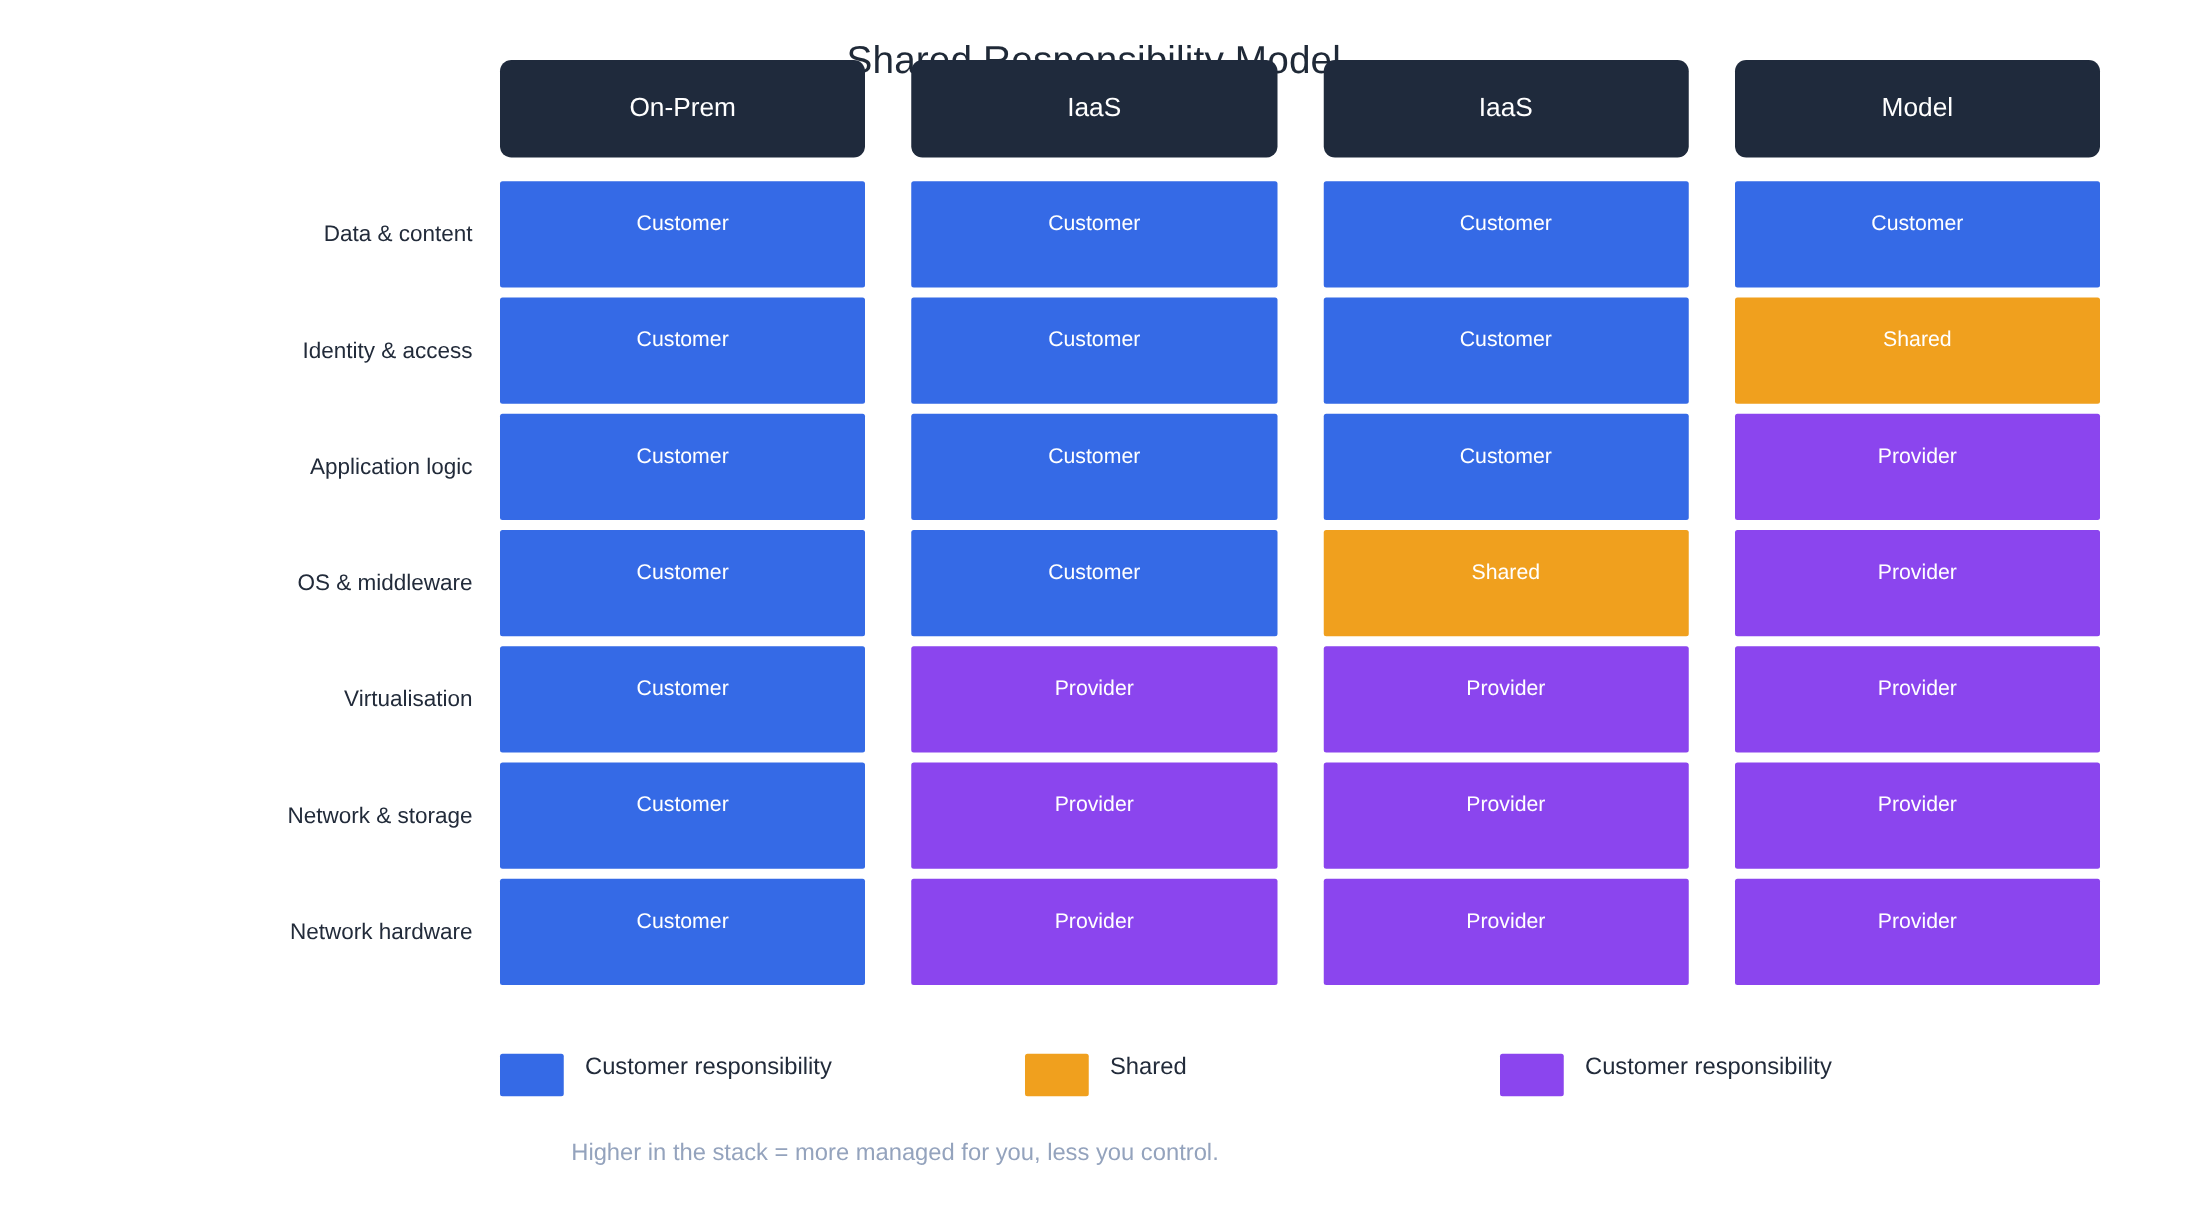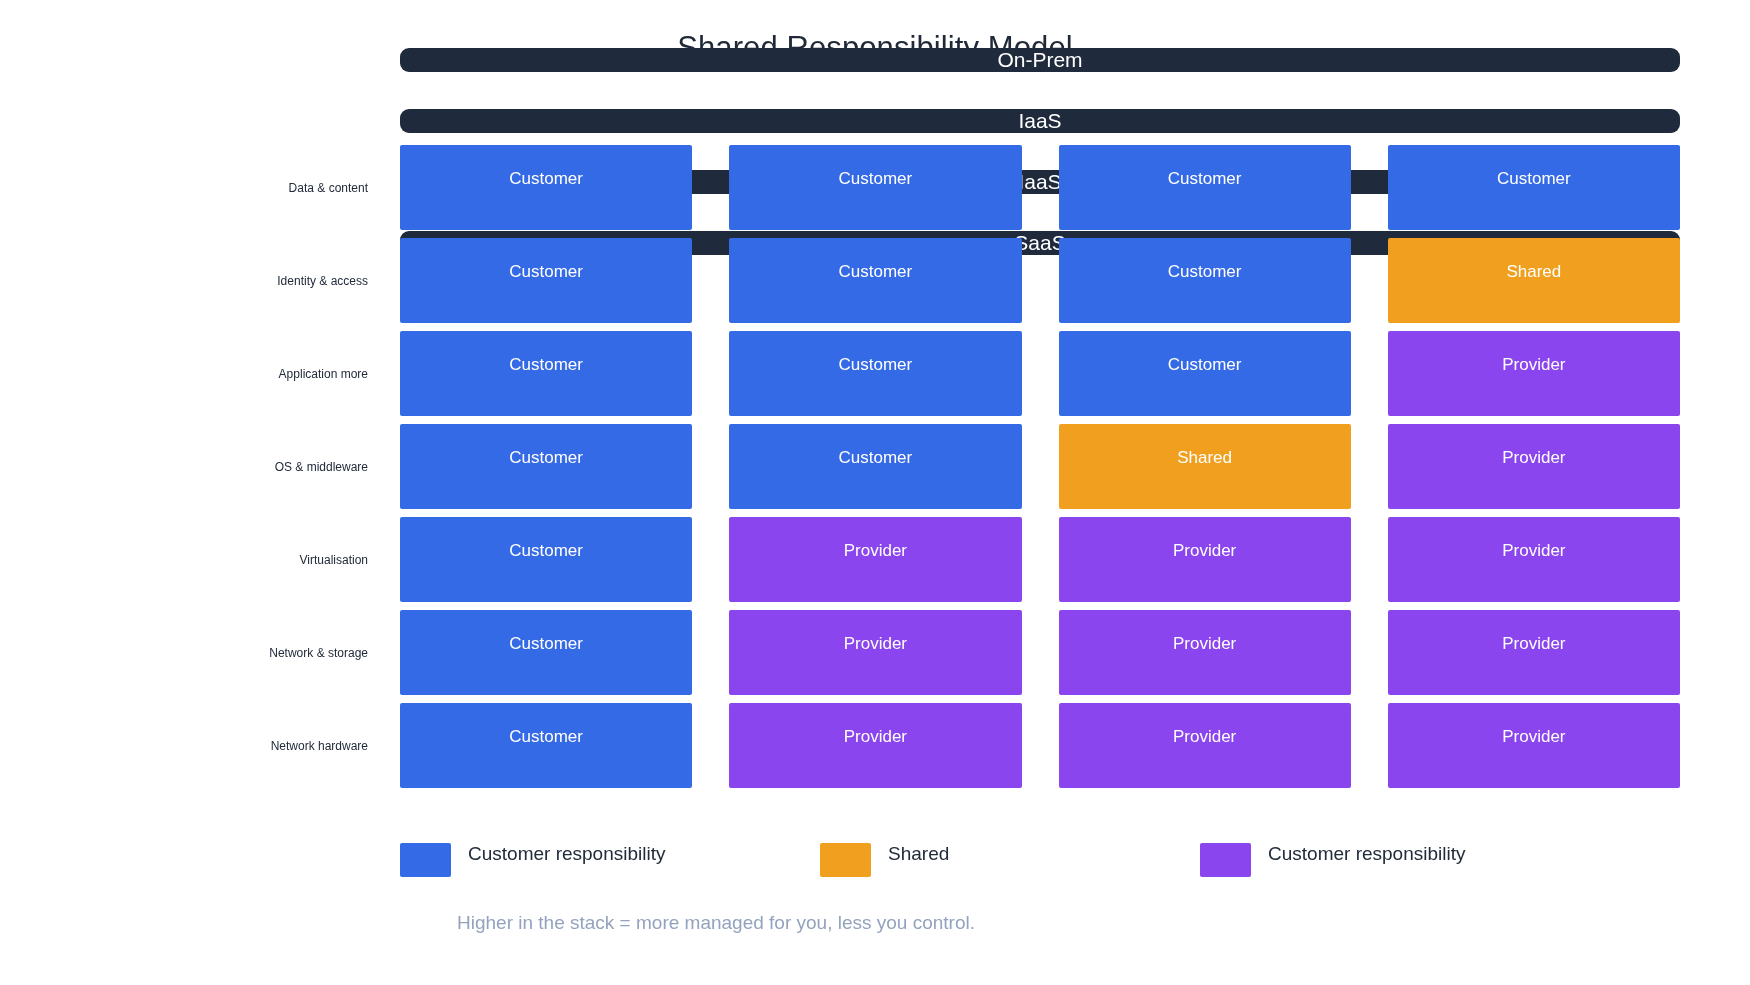--- a/index.html
+++ b/index.html
@@ -43,43 +43,43 @@
   .grid-row {
     display: flex;
     align-items: stretch;
     width: 1750px;
   }
 
   .row-label {
     width: 400px;
     flex: 0 0 400px;
     box-sizing: border-box;
-    padding-right: 32px;
+    padding-right: 22px;
     display: flex;
     align-items: center;
     justify-content: flex-end;
-    font-size: 12px;
+    font-size: 18px;
     color: #222b3a;
     white-space: nowrap;
   }
 
   .cells {
     flex: 1 1 auto;
     display: flex;
     gap: 37px;
     padding-right: 70px;
     box-sizing: border-box;
   }
 
   .cells > * { flex: 1 1 0; min-width: 0; }
 
   
   #header-row { position: absolute; top: 48px; left: 0; }
   #header-row .row-label { height: 78px; }
-  #header-row .cells { height: 98px; flex-direction: column; }
+  #header-row .cells { height: 98px; }
 
   .col-header {
     background: #1f2a3c;
     border-radius: 9px;
     color: #ffffff;
     font-size: 21px;
     display: flex;
     align-items: center;
     justify-content: center;
     height: 78px;
@@ -153,21 +153,21 @@
 <div id="chart-title">Shared Responsibility Model</div>
 
 <div id="matrix">
 
   <div class="grid-row" id="header-row">
     <div class="row-label"></div>
     <div class="cells" id="header-cells">
         <div class="col-header">On-Prem</div>
         <div class="col-header">IaaS</div>
         <div class="col-header">IaaS</div>
-        <div class="col-header">SaaS</div>
+        <div class="col-header">Model</div>
       </div>
   </div>
 
   <div id="body-rows">
       <div class="grid-row body-row">
         <div class="row-label">Data &amp; content</div>
         <div class="cells">
           <div class="cell" style="background: rgb(53, 106, 230);">Customer</div>
           <div class="cell" style="background: rgb(53, 106, 230);">Customer</div>
           <div class="cell" style="background: rgb(53, 106, 230);">Customer</div>
@@ -177,21 +177,21 @@
       <div class="grid-row body-row">
         <div class="row-label">Identity &amp; access</div>
         <div class="cells">
           <div class="cell" style="background: rgb(53, 106, 230);">Customer</div>
           <div class="cell" style="background: rgb(53, 106, 230);">Customer</div>
           <div class="cell" style="background: rgb(53, 106, 230);">Customer</div>
           <div class="cell" style="background: rgb(240, 160, 30);">Shared</div>
         </div>
       </div>
       <div class="grid-row body-row">
-        <div class="row-label">Application more</div>
+        <div class="row-label">Application logic</div>
         <div class="cells">
           <div class="cell" style="background: rgb(53, 106, 230);">Customer</div>
           <div class="cell" style="background: rgb(53, 106, 230);">Customer</div>
           <div class="cell" style="background: rgb(53, 106, 230);">Customer</div>
           <div class="cell" style="background: rgb(139, 69, 238);">Provider</div>
         </div>
       </div>
       <div class="grid-row body-row">
         <div class="row-label">OS &amp; middleware</div>
         <div class="cells">

